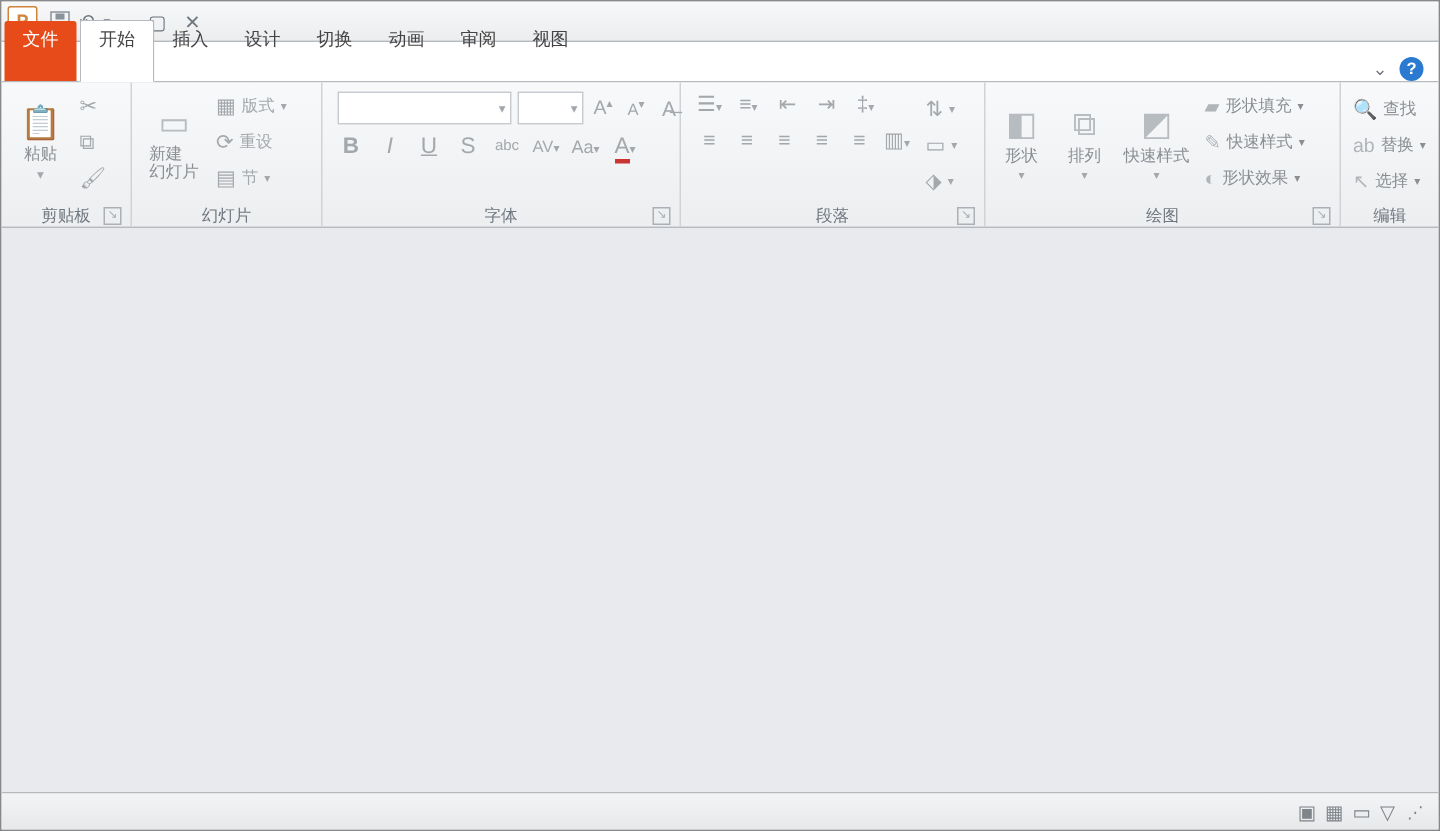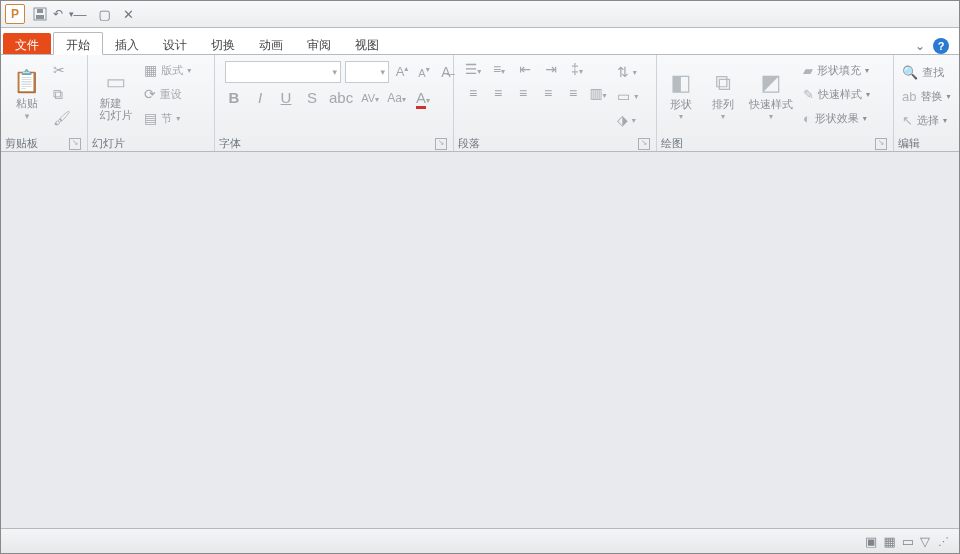--- a/index.html
+++ b/index.html
@@ -3,29 +3,29 @@
 <meta charset="utf-8">
 <style>
 body{margin:0;font-family:"Microsoft YaHei","Segoe UI",sans-serif;font-size:12px;color:#444;background:#fff;width:960px;height:554px;overflow:hidden;border:1px solid #888;box-sizing:border-box}
 .titlebar{height:26px;display:flex;align-items:center;border-bottom:1px solid #b6babf;background:linear-gradient(#f7f8f9,#ecedee)}
 .app-icon{width:18px;height:18px;margin:0 4px;border:1px solid #d0843a;border-radius:2px;display:flex;align-items:center;justify-content:center;color:#d0843a;font-weight:bold;font-size:12px;background:#fff}
 .qat{display:flex;gap:6px;margin-left:4px;color:#6f7781}
 .qat span{display:inline-flex;align-items:center}
 .title{flex:1;text-align:center;color:#6f7781;font-size:13px}
 .wincontrols{display:flex;gap:12px;margin-right:8px;color:#6f7781;font-size:13px}
 .tabs{height:26px;display:flex;align-items:flex-end;background:#fff;border-bottom:1px solid #b6babf;padding-left:2px}
-.tab{padding:4px 12px 0;color:#444;cursor:default}
+.tab{padding:4px 12px 19px;color:#444;cursor:default}
 .tab.file{background:#e64b19;color:#fff;border-radius:2px 2px 0 0;margin-right:2px}
 .tab.active{background:#fff;border:1px solid #b6babf;border-bottom:1px solid #fff;margin-bottom:-1px;border-radius:2px 2px 0 0}
 .ribbon-right{margin-left:auto;display:flex;align-items:center;gap:8px;margin-right:10px;color:#6f7781}
 .help{width:16px;height:16px;border-radius:50%;background:#2a7ad1;color:#fff;display:inline-flex;align-items:center;justify-content:center;font-weight:bold;font-size:11px}
 .ribbon{height:96px;display:flex;background:linear-gradient(#f8f9fa,#edeef0);border-bottom:1px solid #b6babf}
 .group{border-right:1px solid #cfd3d7;display:flex;flex-direction:column;padding:2px 4px 0}
 .group-body{flex:1;display:flex;align-items:flex-start;gap:2px;padding-top:2px}
-.group-label{height:16px;display:flex;align-items:center;font-size:11px;color:#6f7781;position:relative}
+.group-label{height:16px;display:flex;align-items:center;justify-content:center;font-size:11px;color:#6f7781;position:relative}
 .dlg{position:absolute;right:2px;bottom:1px;width:10px;height:10px;border:1px solid #aab0b6;color:#aab0b6;font-size:8px;line-height:8px;text-align:center}
 .bigbtn{display:flex;flex-direction:column;align-items:center;justify-content:center;width:44px;height:72px;color:#8a8f94;gap:2px}
 .bigbtn .ic{font-size:22px;color:#b7bcc1}
 .bigbtn .lbl{font-size:11px;text-align:left;line-height:12px}
 .col{display:flex;flex-direction:column;gap:2px;justify-content:center}
 .smallrow{display:flex;align-items:center;gap:4px;font-size:11px;color:#a3a8ad;height:22px;padding:0 2px;white-space:nowrap}
 .smallrow .ic{font-size:14px}
 .fontbox{display:flex;gap:4px}
 .combo{height:20px;border:1px solid #c7cbd0;background:#fff;display:flex;align-items:center;justify-content:flex-end;padding:0 3px;color:#a3a8ad;font-size:9px}
 .btnrow{display:flex;gap:4px;align-items:center;color:#a3a8ad;font-size:14px}
@@ -139,21 +139,21 @@
           <span style="font-size:13px">A<sup style="font-size:8px">▴</sup></span>
           <span style="font-size:11px">A<sup style="font-size:8px">▾</sup></span>
           <span>A̶</span>
         </div>
       </div>
       <div class="btnrow" style="gap:8px;font-size:15px">
         <span><b>B</b></span>
         <span><i>I</i></span>
         <span><u>U</u></span>
         <span>S</span>
-        <span style="font-size:15px">abc</span>
+        <span style="font-size:10px">abc</span>
         <span style="font-size:11px">AV<span style="font-size:8px">▾</span></span>
         <span style="font-size:12px">Aa<span style="font-size:8px">▾</span></span>
         <span><span style="border-bottom:3px solid #c33">A</span><span style="font-size:8px">▾</span></span>
       </div>
     </div>
     <div class="group-label">
         <span>字体</span>
         <span class="dlg">↘</span>
       </div>
   </div>

